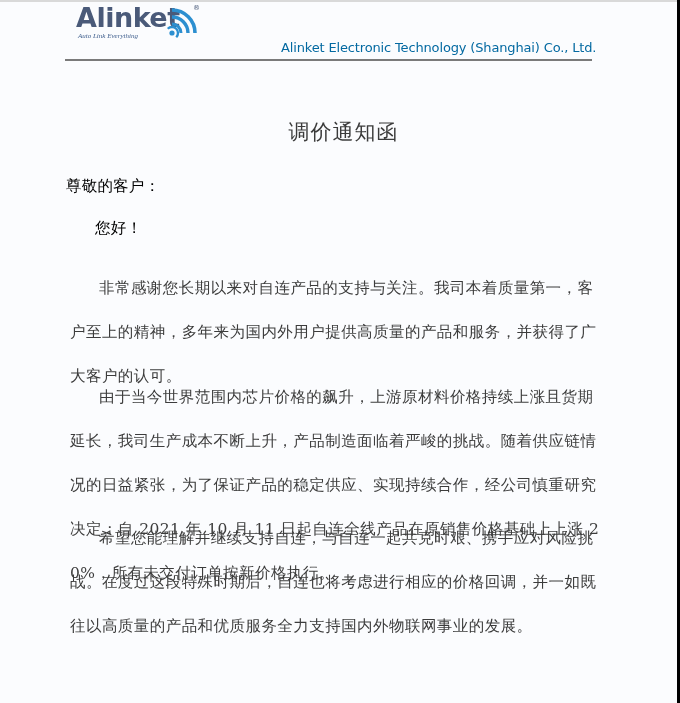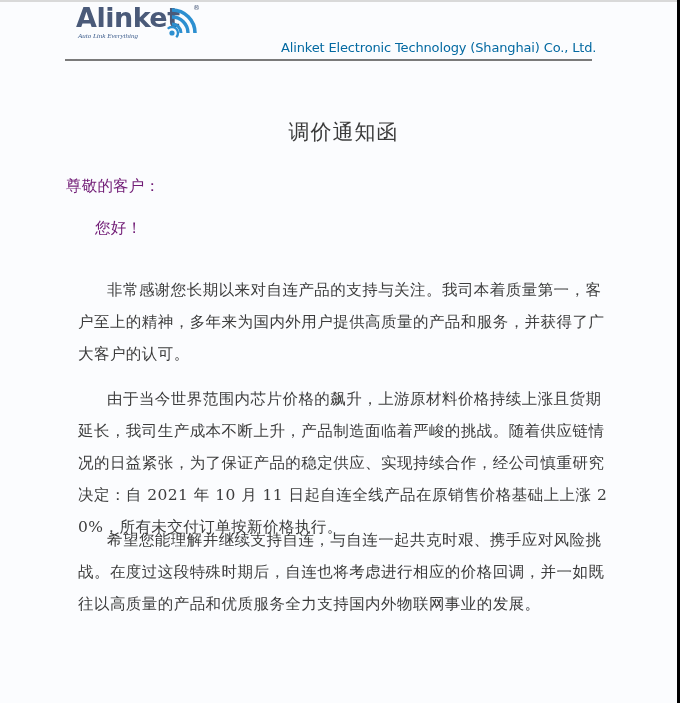--- a/index.html
+++ b/index.html
@@ -100,38 +100,38 @@
       font-size: 21px;
       color: #3b3b3b;
       letter-spacing: 1px;
       padding-left: 10px;
       box-sizing: border-box;
     }
     .text {
       position: absolute;
       font-family: "DejaVu Serif", serif;
       font-size: 15.5px;
-      color: #701a75;
+      color: #000000;
       white-space: nowrap;
       letter-spacing: 0.2px;
     }
     .greeting { left: 66px; top: 176px; }
     .hello { left: 95px; top: 218px; text-align: center; }
     .para {
       position: absolute;
       left: 66px;
       width: 530px;
       font-family: "DejaVu Serif", serif;
       font-size: 15.5px;
       color: #3c3c3c;
-      line-height: 32px;
+      line-height: 44px;
       text-indent: 29px;
       letter-spacing: 0.45px;
       word-break: break-all;
-      margin: 12px;
+      margin: 4px;
     }
     .p1 { top: 262px; }
     .p2 { top: 371px; }
     .p3 { top: 512px; }
     .closing { left: 66px; top: 670px; }
   </style>
 </head>
 <body>
 
 <div class="page">

